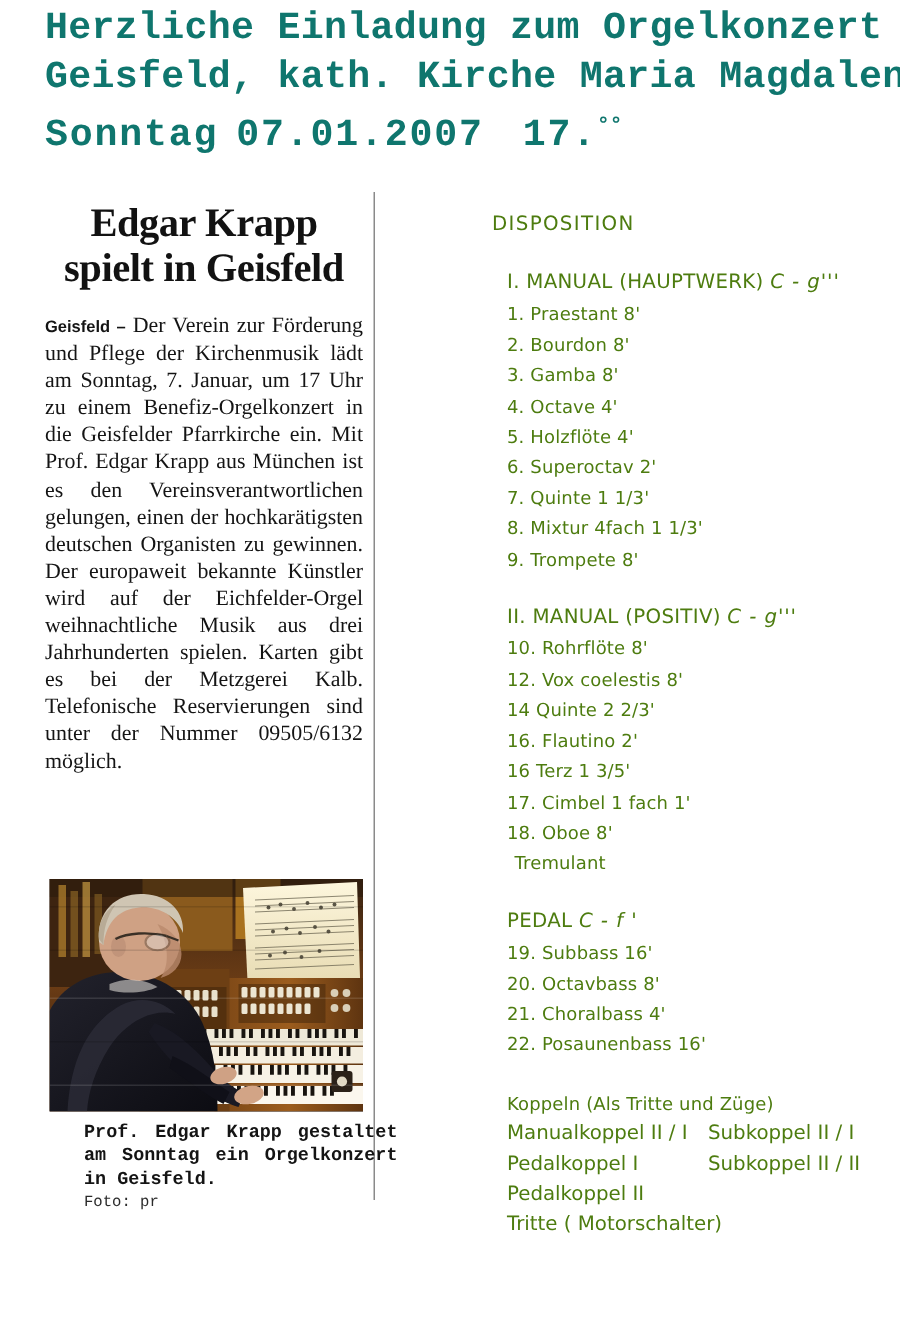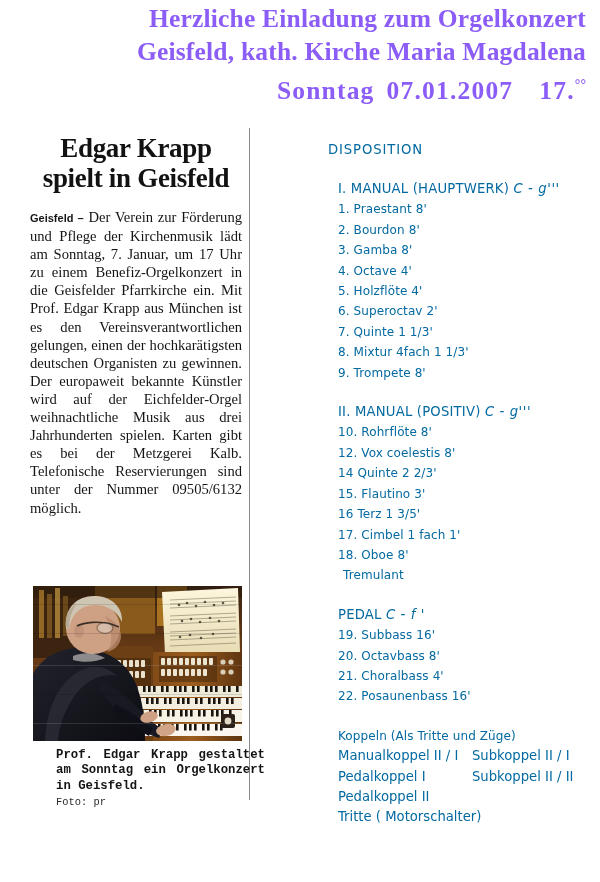--- a/index.html
+++ b/index.html
@@ -17,28 +17,27 @@
   }
 
   
   .poster-header {
     position: absolute;
     left: 30px;
     top: 2px;
     width: 556px;
   }
   .poster-line {
-    color: #8b5cf6;
-    font-family: Liberation Serif, serif;
+    color: #0f766e;
+    font-family: Liberation Mono, monospace;
     font-weight: 700;
     font-size: 25.5px;
     line-height: 33px;
     letter-spacing: 0.2px;
     white-space: nowrap;
-    text-align: right;
   }
   .poster-line.l3 { letter-spacing: 1.2px; }
   .time-hh { }
   .time-sup {
     font-size: 14px;
     vertical-align: super;
     letter-spacing: 0;
   }
   .sp-wide { display: inline-block; width: 26px; }
   .sp-mid  { display: inline-block; width: 12px; }
@@ -122,21 +121,21 @@
     color: #2a2a2a;
   }
 
   
   .disp {
     position: absolute;
     left: 328px;
     top: 141px;
     width: 262px;
     font-family: "DejaVu Sans", sans-serif;
-    color: #0369a1;
+    color: #4d7c0f;
   }
   .disp-title {
     font-size: 13.2px;
     line-height: 17px;
     letter-spacing: 0.9px;
     margin: 0 0 21px 0;
   }
   .disp-group { margin: 0 0 19px 10px; }
   .disp-group:last-child { margin-bottom: 0; }
   .disp-head {
@@ -437,21 +436,21 @@
       <div class="disp-item">7. Quinte 1 1/3'</div>
       <div class="disp-item">8. Mixtur 4fach 1 1/3'</div>
       <div class="disp-item">9. Trompete 8'</div>
     </div>
 
     <div class="disp-group">
       <div class="disp-head"><span>II. MANUAL (POSITIV) </span> <span class="rng">C - g'''</span></div>
       <div class="disp-item">10. Rohrflöte 8'</div>
       <div class="disp-item">12. Vox coelestis 8'</div>
       <div class="disp-item">14  Quinte 2 2/3'</div>
-      <div class="disp-item">15. Flautino  3'</div>
+      <div class="disp-item">16. Flautino  2'</div>
       <div class="disp-item">16 Terz  1 3/5'</div>
       <div class="disp-item">17. Cimbel 1 fach 1'</div>
       <div class="disp-item">18. Oboe 8'</div>
       <div class="disp-item indent">Tremulant</div>
     </div>
 
     <div class="disp-group">
       <div class="disp-head"><span>PEDAL </span> <span class="rng">C - f '</span></div>
       <div class="disp-item">19. Subbass 16'</div>
       <div class="disp-item">20. Octavbass 8'</div>

